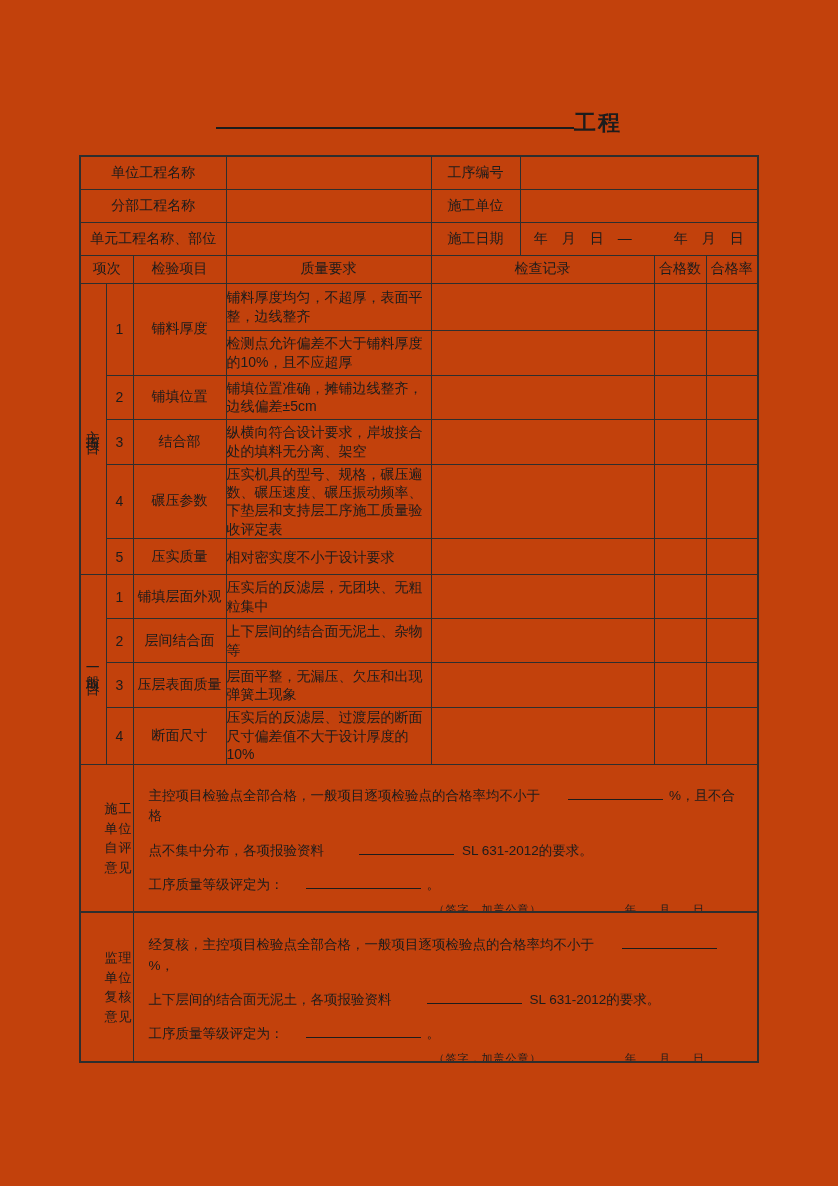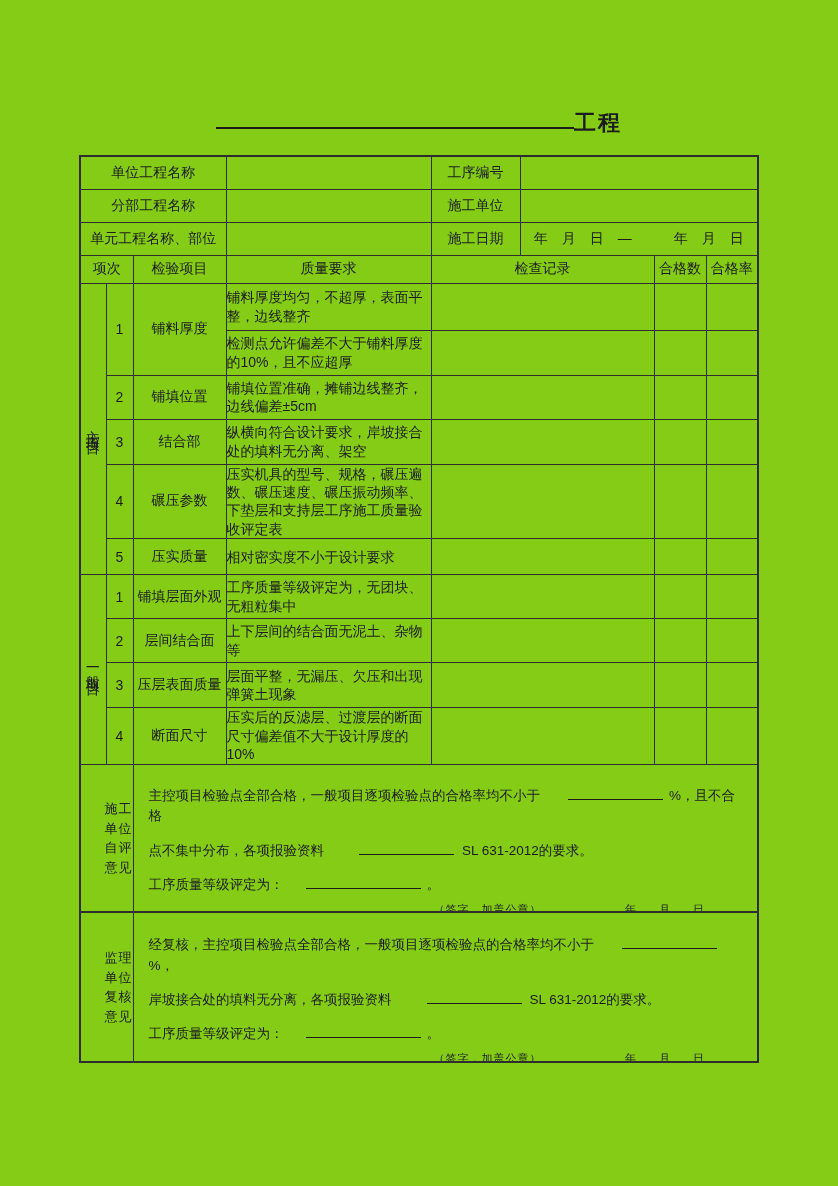--- a/index.html
+++ b/index.html
@@ -1,20 +1,20 @@
 <!DOCTYPE html>
 <html><head>
 <meta charset="utf-8">
 <style>
   * { margin:0; padding:0; box-sizing:border-box; }
   html,body { background:#ffffff; }
   .page {
     position:relative;
     width:838px; height:1186px;
-    background:#84cc16;
+    background:#c2410c;
     font-family:"Liberation Sans", sans-serif;
     color:#1c1c1c;
     overflow:hidden;
   }
   .header-line {
     padding-top:108px;
     text-align:center;
     font-size:22px;
     font-weight:bold;
     letter-spacing:2px;
@@ -197,21 +197,21 @@
         <td class="req">相对密实度不小于设计要求</td>
         <td colspan="2"></td>
         <td></td>
         <td></td>
       </tr>
 
       <tr class="r44">
         <td rowspan="4" class="cat"><div class="vtext">一般项目</div></td>
         <td class="num">1</td>
         <td class="item">铺填层面外观</td>
-        <td class="req">工序质量等级评定为，无团块、无粗粒集中</td>
+        <td class="req">压实后的反滤层，无团块、无粗粒集中</td>
         <td colspan="2"></td>
         <td></td>
         <td></td>
       </tr>
       <tr class="r44">
         <td class="num">2</td>
         <td class="item">层间结合面</td>
         <td class="req">上下层间的结合面无泥土、杂物等</td>
         <td colspan="2"></td>
         <td></td>
@@ -261,21 +261,21 @@
           <div class="oplab-lines">
             <div>监理</div>
             <div>单位</div>
             <div>复核</div>
             <div>意见</div>
           </div>
         </td>
         <td colspan="6" class="opcell">
           <div class="opbox">
             <p><span>经复核，主控项目检验点全部合格，一般项目逐项检验点的合格率均不小于</span><span class="blankline w95"></span><span>%，</span></p>
-            <p><span>岸坡接合处的填料无分离，各项报验资料</span><span class="blankline w95b"></span><span>SL 631-2012的要求。</span></p>
+            <p><span>上下层间的结合面无泥土，各项报验资料</span><span class="blankline w95b"></span><span>SL 631-2012的要求。</span></p>
             <p><span>工序质量等级评定为：</span><span class="blankline w115"></span><span>。</span></p>
             <div class="signline">
               <span class="sign">（签字，加盖公章）</span>
               <span class="sdate">年　月　日</span>
             </div>
           </div>
         </td>
       </tr>
 
     </tbody>

